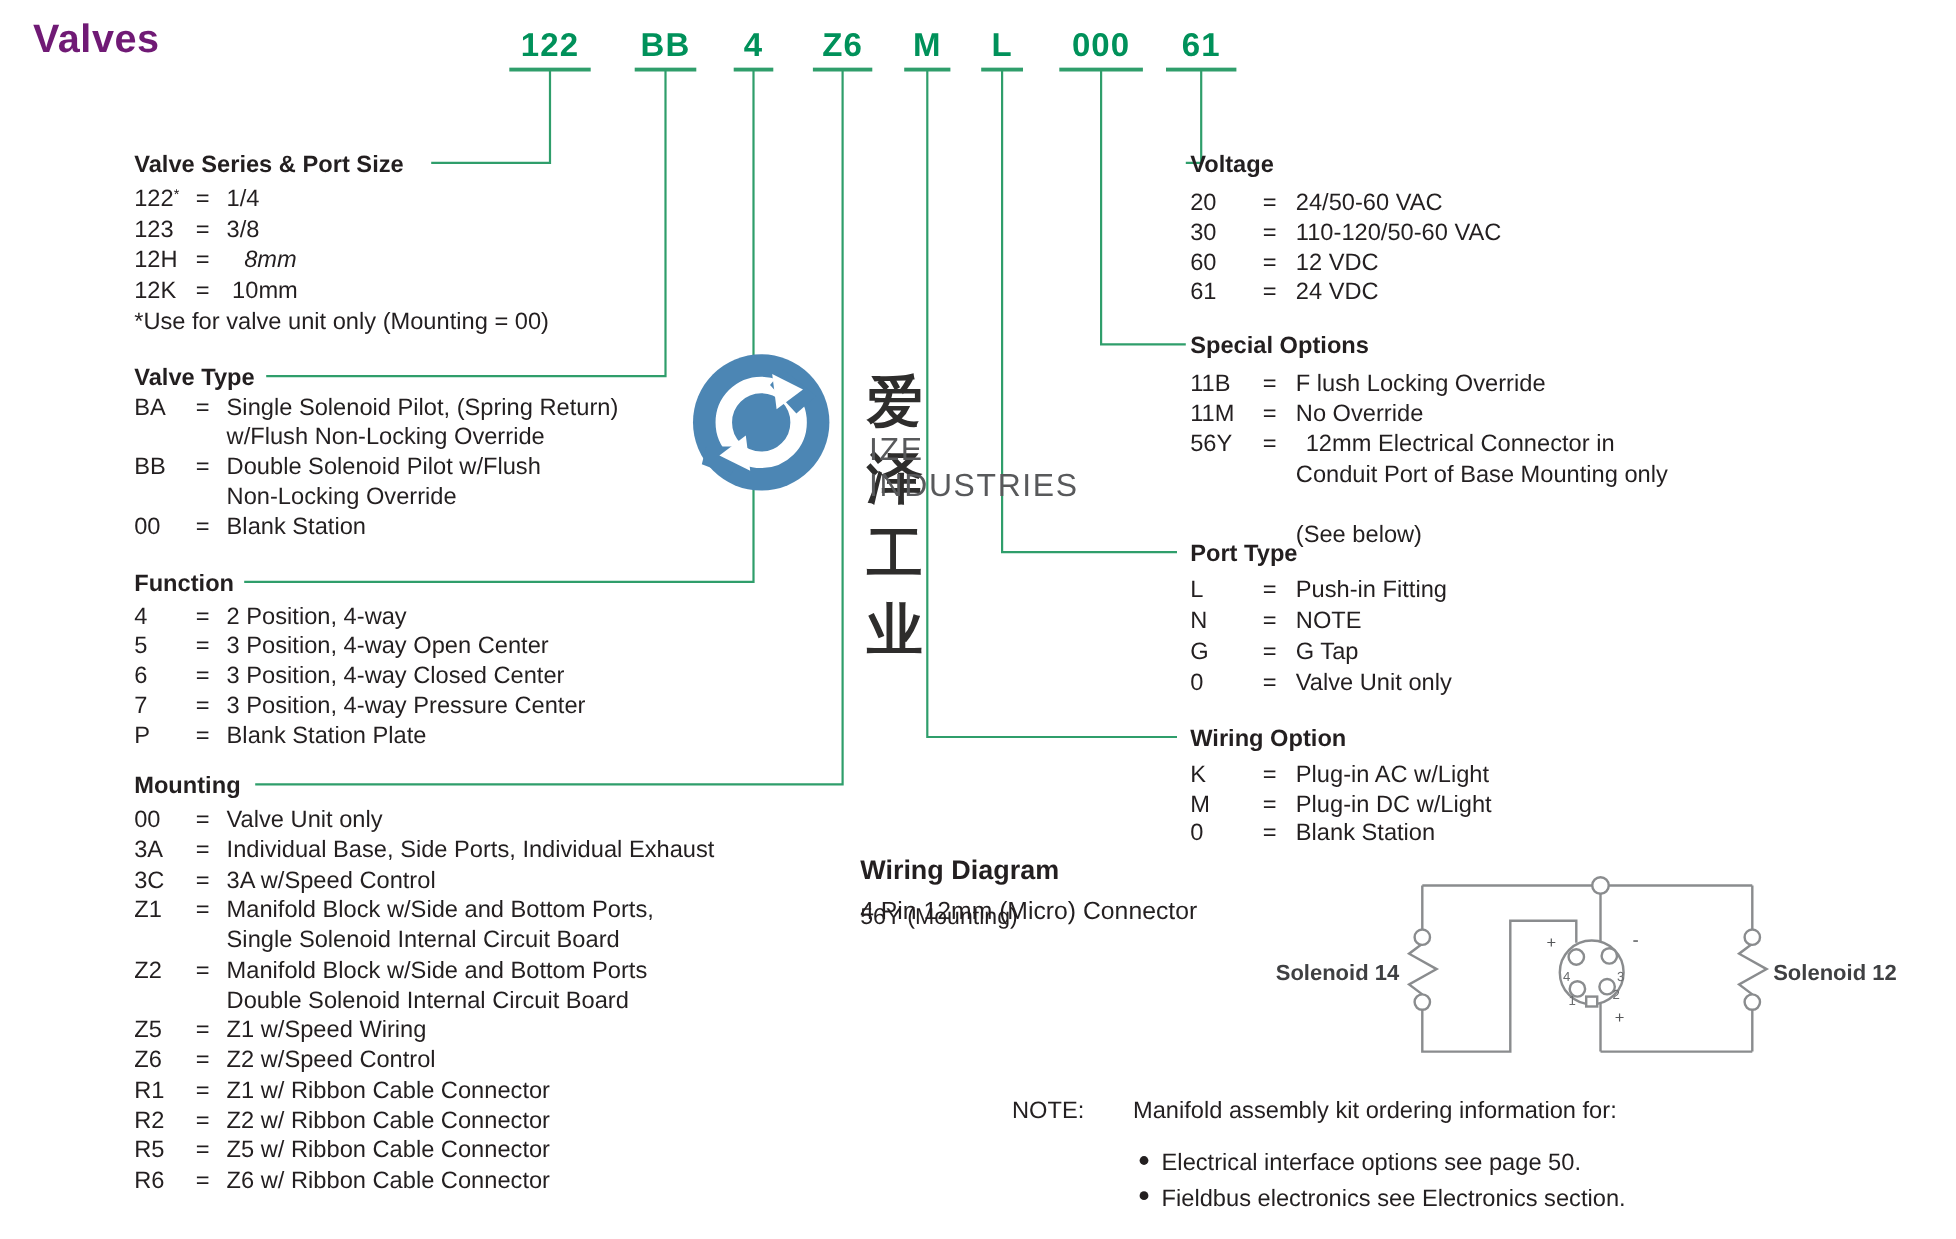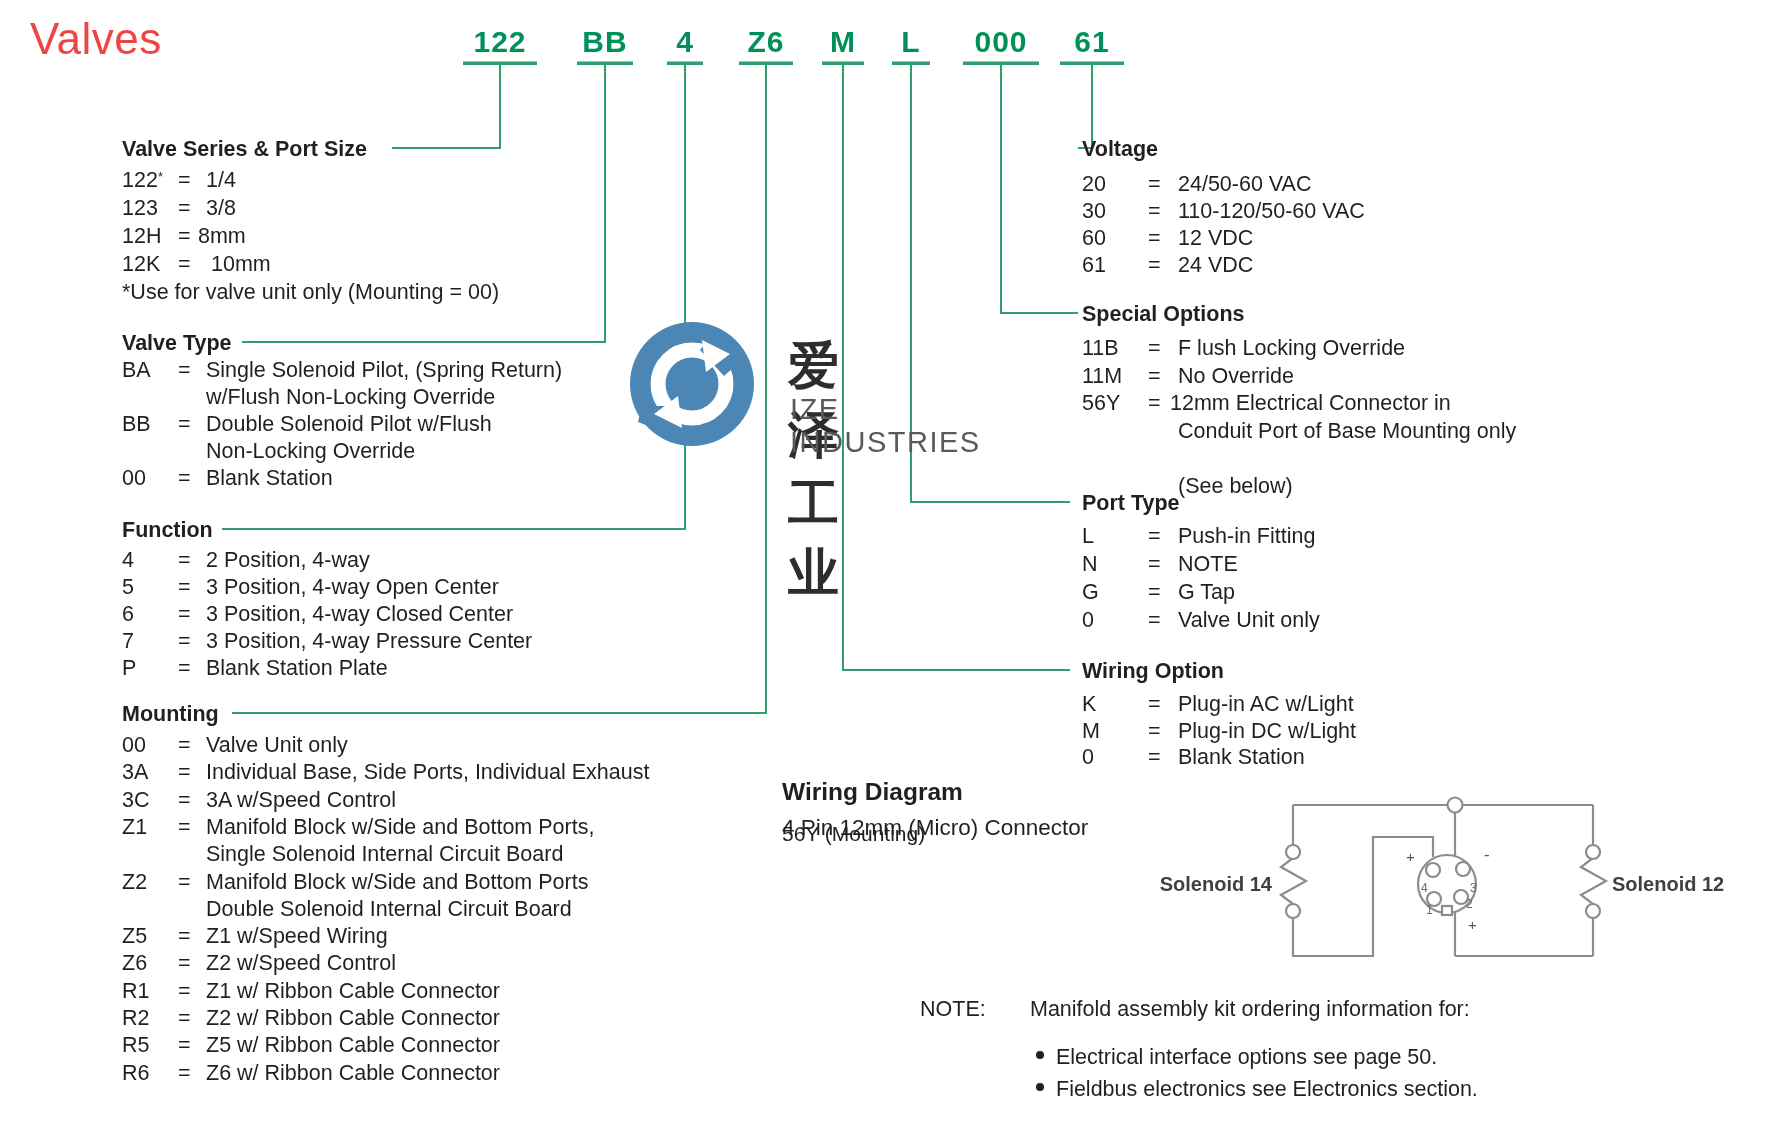--- a/index.html
+++ b/index.html
@@ -4,21 +4,21 @@
 <style>
   :root{
     --green:#00915A; --line-green:#2f9e6b; --ink:#231f20;
     --wire:#8a8c8e; --logo-blue:#4c86b4;
   }
   html,body{margin:0;padding:0;background:#fff;}
   body{width:1778px;height:1126px;font-family:"Liberation Sans",sans-serif;color:var(--ink);overflow:hidden;}
   .page{position:relative;width:1778px;height:1126px;background:#fff;}
   #overlay{position:absolute;left:0;top:0;z-index:1;pointer-events:none;}
   .content{position:absolute;left:0;top:0;width:100%;height:100%;z-index:2;}
-  .page-title{position:absolute;left:30px;top:14px;font-size:44px;font-weight:normal;color:#ef4444;letter-spacing:.5px;}
+  .page-title{position:absolute;left:30px;top:14px;font-size:36px;font-weight:bold;color:#701a75;letter-spacing:.5px;}
   .code-seg{position:absolute;top:25px;transform:translateX(-50%);font-size:30px;font-weight:bold;color:var(--green);letter-spacing:1px;}
   .sec-head{position:absolute;font-size:21.5px;font-weight:bold;white-space:nowrap;}
   .row{position:absolute;font-size:21.5px;white-space:nowrap;}
   .row .codecol{position:absolute;left:0;top:0;}
   .row .eq{position:absolute;top:0;}
   .row .desc{position:absolute;top:0;}
   .row sup{font-size:13px;vertical-align:6px;}
   .wd-head{position:absolute;left:782px;top:778px;font-size:24.5px;font-weight:bold;}
   .wd-sub1{position:absolute;left:782px;top:815px;font-size:22.5px;}
   .wd-sub2{position:absolute;left:782px;top:822px;font-size:21px;}
@@ -117,21 +117,21 @@
           <span class="desc" style="left: 84px;">1/4</span>
         </div>
         <div class="row" style="left: 122px; top: 196px;">
           <span class="codecol">123</span>
           <span class="eq" style="left: 56px;">=</span>
           <span class="desc" style="left: 84px;">3/8</span>
         </div>
         <div class="row" style="left: 122px; top: 224px;">
           <span class="codecol">12H</span>
           <span class="eq" style="left: 56px;">=</span>
-          <span class="desc" style="left: 76px;">8mm</span>
+          <span class="desc" style="left: 100px; font-style: italic;">8mm</span>
         </div>
         <div class="row" style="left: 122px; top: 252px;">
           <span class="codecol">12K</span>
           <span class="eq" style="left: 56px;">=</span>
           <span class="desc" style="left: 89px;">10mm</span>
         </div>
         <div class="row" style="left: 122px; top: 280px;">*Use for valve unit only (Mounting = 00)</div>
         <div class="sec-head" style="left: 122px; top: 331px;">Valve Type</div>
         <div class="row" style="left: 122px; top: 358px;">
           <span class="codecol">BA</span>
@@ -270,21 +270,21 @@
           <span class="desc" style="left: 96px;">F lush Locking Override</span>
         </div>
         <div class="row" style="left: 1082px; top: 363.5px;">
           <span class="codecol">11M</span>
           <span class="eq" style="left: 66px;">=</span>
           <span class="desc" style="left: 96px;">No Override</span>
         </div>
         <div class="row" style="left: 1082px; top: 391px;">
           <span class="codecol">56Y</span>
           <span class="eq" style="left: 66px;">=</span>
-          <span class="desc" style="left: 88px;">12mm Electrical Connector in</span>
+          <span class="desc" style="left: 105px;">12mm Electrical Connector in</span>
         </div>
         <div class="row" style="left: 1082px; top: 418.5px;">
           <span class="desc" style="left: 96px;">Conduit Port of Base Mounting only</span>
         </div>
         <div class="row" style="left: 1082px; top: 446px;">
           <span class="desc" style="left: 96px; margin-top: 28px;">(See below)</span>
         </div>
         <div class="sec-head" style="left: 1082px; top: 491px;">Port Type</div>
         <div class="row" style="left: 1082px; top: 524px;">
           <span class="codecol">L</span>

